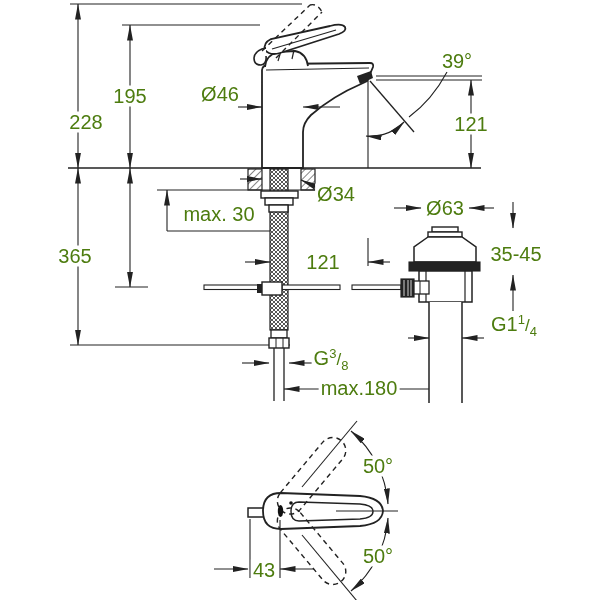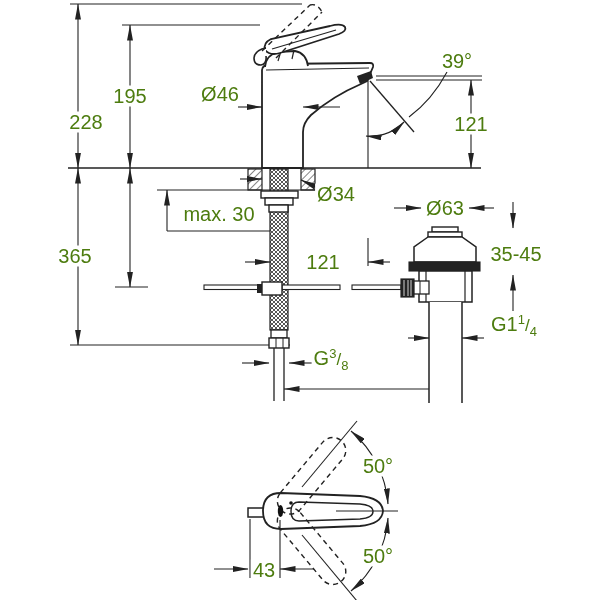--- a/index.html
+++ b/index.html
@@ -152,16 +152,17 @@
   <div class="lbl" style="left:75px;top:256px;">365</div>
   <div class="lbl" style="left:323px;top:262px;">121</div>
   <div class="lbl" style="left:445px;top:208px;">Ø63</div>
   <div class="lbl" style="left:516px;top:254px;">35-45</div>
   <div class="lbl" style="left:514px;top:326px;text-align:center;">
     <span>G1</span><sup>1</sup><span class="sl">/</span><sub>4</sub>
   </div>
   <div class="lbl" style="left:331px;top:360px;">
     <span>G</span><sup>3</sup><span class="sl">/</span><sub>8</sub>
   </div>
+  <div class="lbl" style="left:359px;top:388px;">max.180</div>
   <div class="lbl" style="left:378px;top:466px;">50°</div>
   <div class="lbl" style="left:378px;top:556px;">50°</div>
   <div class="lbl" style="left:264px;top:570px;">43</div>
 </div>
 
 </body></html>

